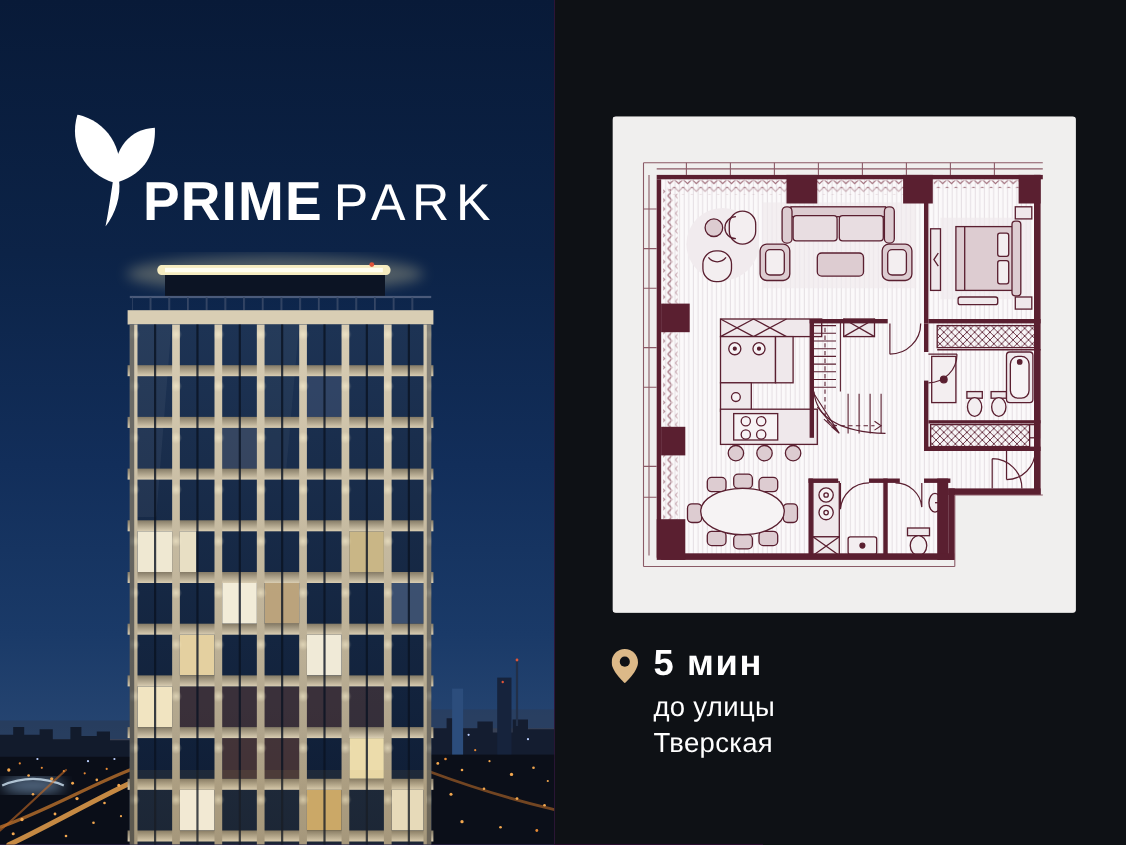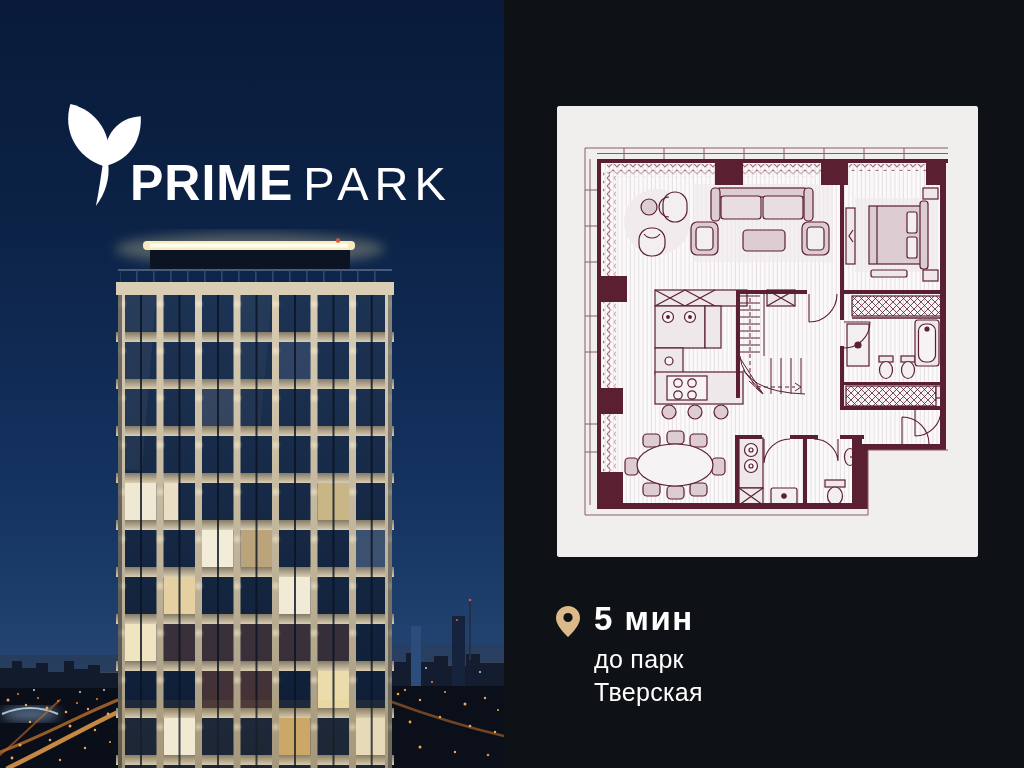--- a/index.html
+++ b/index.html
@@ -10,21 +10,21 @@
   .logo{position:absolute;left:56px;top:104px;display:flex;align-items:flex-end;}
   .logo .leaf{width:88px;height:102px;flex:0 0 auto;}
   .logo-text{margin-left:-14px;margin-bottom:-6px;white-space:nowrap;color:#fff;}
   .logo-prime{font-size:50px;font-weight:bold;letter-spacing:1px;}
   .logo-park{font-size:47px;font-weight:400;letter-spacing:6px;margin-left:10px;}
   .info-panel{position:absolute;left:504px;top:0;width:520px;height:768px;background:#0e1115;}
   .plan-card{position:absolute;left:53px;top:106px;width:421px;height:451px;
              background:#f0efee;border-radius:3px;overflow:hidden;}
   .plan-card svg{display:block;width:421px;height:451px;}
   .stat{position:absolute;display:flex;gap:14px;color:#fff;}
-  .stat-distance{left:52px;top:601px;}
+  .stat-distance{left:52px;top:585px;}
   .stat-park{left:284px;top:585px;}
   .stat-icon{flex:0 0 auto;margin-top:5px;}
   .stat-value{font-weight:bold;font-size:33px;line-height:1.1;letter-spacing:1.5px;margin-bottom:6px;}
   .stat-label{font-size:25px;line-height:1.3;letter-spacing:.3px;max-width:155px;}
 </style>
 </head>
 <body>
 
 <div class="stage">
 
@@ -420,19 +420,19 @@
       </svg>
     </div>
 
     <div class="stat stat-distance">
       <svg class="stat-icon" width="24" height="31" viewBox="0 0 24 31">
         <path d="M12,0 C5.37,0 0,5.37 0,12 C0,20.5 12,31 12,31 C12,31 24,20.5 24,12 C24,5.37 18.63,0 12,0 Z" fill="#dcb988"></path>
         <circle cx="12" cy="11.5" r="4.6" fill="#0e1115"></circle>
       </svg>
       <div class="stat-text">
         <div class="stat-value">5 мин</div>
-        <div class="stat-label">до парк Тверская</div>
+        <div class="stat-label">до улицы Тверская</div>
       </div>
     </div>
 
 
   </div>
 </div>
 
 </body></html>

